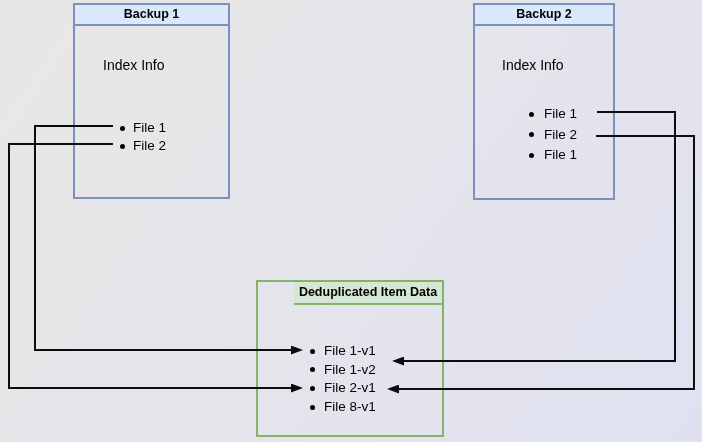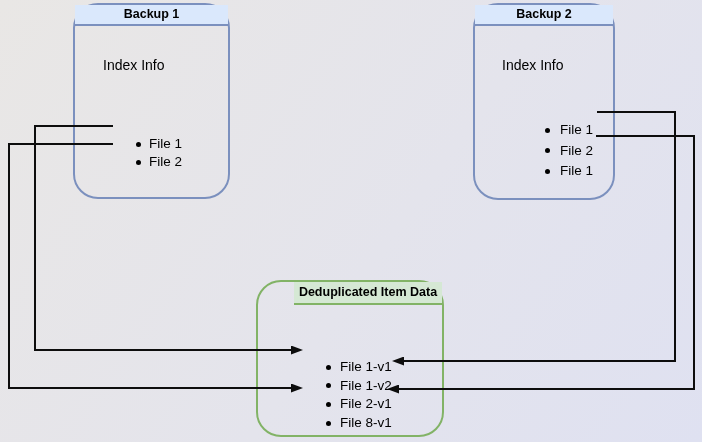--- a/index.html
+++ b/index.html
@@ -4,34 +4,34 @@
 <style>
   html,body{margin:0;padding:0;}
   .canvas{
     position:relative;
     width:702px;height:442px;
     overflow:hidden;
     background:linear-gradient(125deg, var(--background-top-left) 0%, #e4e4ec 55%, var(--background-bottom-right) 100%);
     font-family:"Liberation Sans", sans-serif;
     color:#000;
   }
-  .box{position:absolute;box-sizing:border-box;background:transparent;border-radius:25px;}
+  .box{position:absolute;box-sizing:border-box;background:transparent;}
   .box.blue{border:2px solid var(--blue-border);}
   .box.green{border:2px solid var(--green-border);padding-left:36px;}
   .box-header{
     box-sizing:border-box;
     display:flex;align-items:center;justify-content:center;
     font-weight:bold;font-size:12.5px;line-height:1;
     width:100%;
   }
   .blue .box-header{background:var(--blue-header-fill);border-bottom:2px solid var(--blue-border);height:21px;}
   .green .box-header{background:var(--green-header-fill);border-bottom:2px solid var(--green-border);height:23px;}
   .box-body{position:absolute;left:0;right:0;top:0;bottom:0;}
   .subtitle{position:absolute;font-size:14px;text-align:center;}
-  .file-list{position:absolute;margin:16px;padding:0;list-style:none;font-size:13.5px;}
+  .file-list{position:absolute;margin:0;padding:0;list-style:none;font-size:13.5px;}
   .file-list li{position:relative;white-space:nowrap;}
   .file-list li::before{
     content:"";position:absolute;left:0;top:50%;
     width:5px;height:5px;margin-top:-2.5px;border-radius:50%;background:#000;
   }
   
   .b1-list{left:45px;top:114px;line-height:18px;}
   .b1-list li{padding-left:13px;}
   .b2-list{left:54px;top:99px;line-height:20.5px;}
   .b2-list li{padding-left:15px;}

